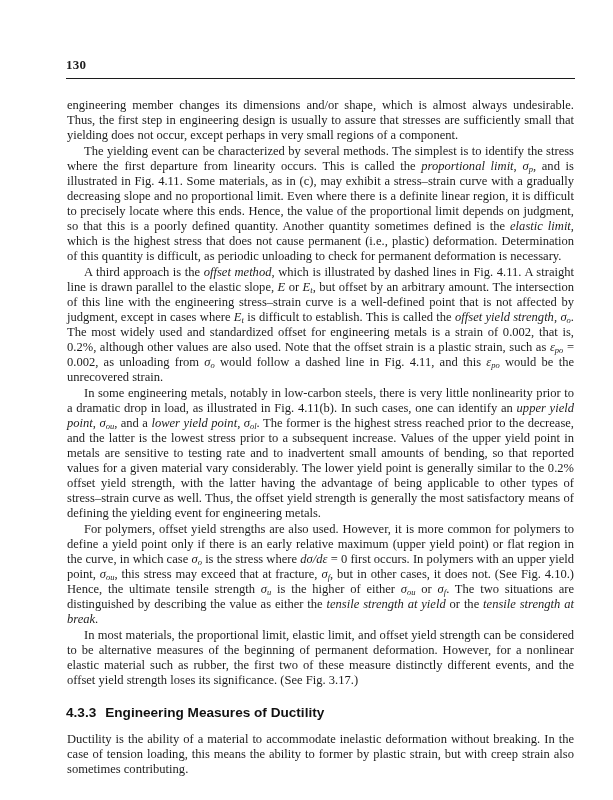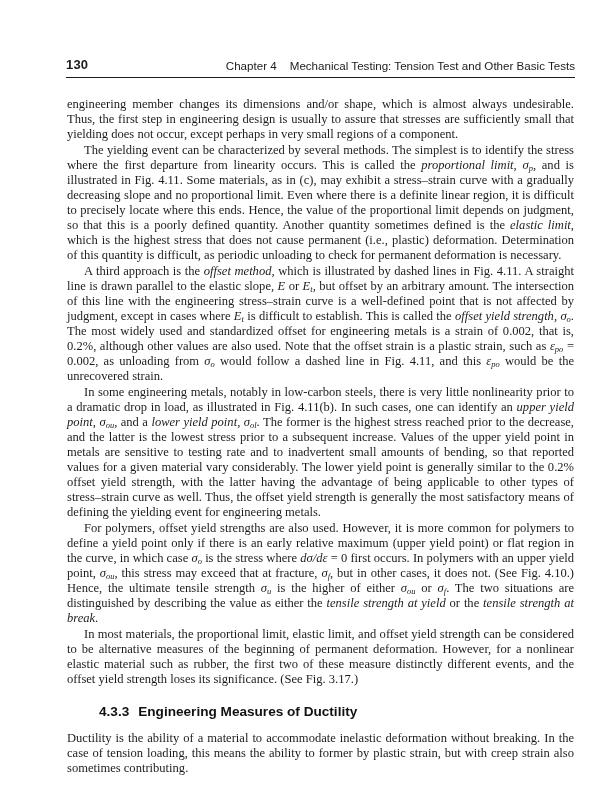--- a/index.html
+++ b/index.html
@@ -9,22 +9,22 @@
     box-sizing: border-box;
     padding: 57px 38px 0 66px;
     font-family: "Liberation Serif", serif;
     color: #1c1c1c;
     position: relative;
     overflow: hidden;
   }
   .header {
     display: flex;
     justify-content: space-between;
-    align-items: flex-end;
-    font-family: Liberation Sans, sans-serif;
+    align-items: center;
+    font-family: Liberation Serif, serif;
   }
   .pagenum { font-weight: bold; font-size: 13px; letter-spacing: 0.2px; }
   .chaphead { font-size: 11.6px; color: #1c1c1c; }
   .chap-gap { display: inline-block; width: 13px; }
   .rule { border-bottom: 1.6px solid #1c1c1c; margin-top: 5px; }
   .body {
     margin-top: 19px;
     font-size: 12.55px;
     line-height: 15px;
     text-align: justify;
@@ -40,31 +40,28 @@
   }
   .sec-heading {
     font-family: "Liberation Sans", sans-serif;
     font-weight: bold;
     font-size: 13.6px;
     color: #111111;
     margin: 17px 0 12px 0;
     text-align: left;
     text-indent: 0;
   }
-  .sec-num { margin-right: 9px; margin-left: 33px; }
+  .sec-num { margin-right: 9px; }
 </style>
 </head>
 <body>
 
 <div class="page">
   <div class="header">
     <span class="pagenum">130</span>
-    <span class="chaphead">
-      <span>Chapter 4</span><span class="chap-gap"></span><span>Mechanical Testing: Tension Test and Other Basic Tests</span>
-    </span>
   </div>
   <div class="rule"></div>
   <div class="body" id="body-content">
       <p class="para"><span>engineering member changes its dimensions and/or shape, which is almost always undesirable. Thus, the first step in engineering design is usually to assure that stresses are sufficiently small that yielding does not occur, except perhaps in very small regions of a component.</span></p>
       <p class="para indent"><span>The yielding event can be characterized by several methods. The simplest is to identify the stress where the first departure from linearity occurs. This is called the </span><span class="it">proportional limit</span><span>, </span><span class="it">σ</span><sub class="it">p</sub><span>, and is illustrated in Fig. 4.11. Some materials, as in (c), may exhibit a stress–strain curve with a gradually decreasing slope and no proportional limit. Even where there is a definite linear region, it is difficult to precisely locate where this ends. Hence, the value of the proportional limit depends on judgment, so that this is a poorly defined quantity. Another quantity sometimes defined is the </span><span class="it">elastic limit</span><span>, which is the highest stress that does not cause permanent (i.e., plastic) deformation. Determination of this quantity is difficult, as periodic unloading to check for permanent deformation is necessary.</span></p>
       <p class="para indent"><span>A third approach is the </span><span class="it">offset method</span><span>, which is illustrated by dashed lines in Fig. 4.11. A straight line is drawn parallel to the elastic slope, </span><span class="it">E</span><span> or </span><span class="it">E</span><sub class="it">t</sub><span>, but offset by an arbitrary amount. The intersection of this line with the engineering stress–strain curve is a well-defined point that is not affected by judgment, except in cases where </span><span class="it">E</span><sub class="it">t</sub><span> is difficult to establish. This is called the </span><span class="it">offset yield strength</span><span>, </span><span class="it">σ</span><sub class="it">o</sub><span>. The most widely used and standardized offset for engineering metals is a strain of 0.002, that is, 0.2%, although other values are also used. Note that the offset strain is a plastic strain, such as </span><span class="it">ε</span><sub class="it">po</sub><span> = 0.002, as unloading from </span><span class="it">σ</span><sub class="it">o</sub><span> would follow a dashed line in Fig. 4.11, and this </span><span class="it">ε</span><sub class="it">po</sub><span> would be the unrecovered strain.</span></p>
       <p class="para indent"><span>In some engineering metals, notably in low-carbon steels, there is very little nonlinearity prior to a dramatic drop in load, as illustrated in Fig. 4.11(b). In such cases, one can identify an </span><span class="it">upper yield point</span><span>, </span><span class="it">σ</span><sub class="it">ou</sub><span>, and a </span><span class="it">lower yield point</span><span>, </span><span class="it">σ</span><sub class="it">ol</sub><span>. The former is the highest stress reached prior to the decrease, and the latter is the lowest stress prior to a subsequent increase. Values of the upper yield point in metals are sensitive to testing rate and to inadvertent small amounts of bending, so that reported values for a given material vary considerably. The lower yield point is generally similar to the 0.2% offset yield strength, with the latter having the advantage of being applicable to other types of stress–strain curve as well. Thus, the offset yield strength is generally the most satisfactory means of defining the yielding event for engineering metals.</span></p>
       <p class="para indent"><span>For polymers, offset yield strengths are also used. However, it is more common for polymers to define a yield point only if there is an early relative maximum (upper yield point) or flat region in the curve, in which case </span><span class="it">σ</span><sub class="it">o</sub><span> is the stress where </span><span class="it">dσ/dε</span><span> = 0 first occurs. In polymers with an upper yield point, </span><span class="it">σ</span><sub class="it">ou</sub><span>, this stress may exceed that at fracture, </span><span class="it">σ</span><sub class="it">f</sub><span>, but in other cases, it does not. (See Fig. 4.10.) Hence, the ultimate tensile strength </span><span class="it">σ</span><sub class="it">u</sub><span> is the higher of either </span><span class="it">σ</span><sub class="it">ou</sub><span> or </span><span class="it">σ</span><sub class="it">f</sub><span>. The two situations are distinguished by describing the value as either the </span><span class="it">tensile strength at yield</span><span> or the </span><span class="it">tensile strength at break</span><span>.</span></p>
       <p class="para indent"><span>In most materials, the proportional limit, elastic limit, and offset yield strength can be considered to be alternative measures of the beginning of permanent deformation. However, for a nonlinear elastic material such as rubber, the first two of these measure distinctly different events, and the offset yield strength loses its significance. (See Fig. 3.17.)</span></p>
       <h2 class="sec-heading"><span class="sec-num">4.3.3</span><span>Engineering Measures of Ductility</span></h2>

